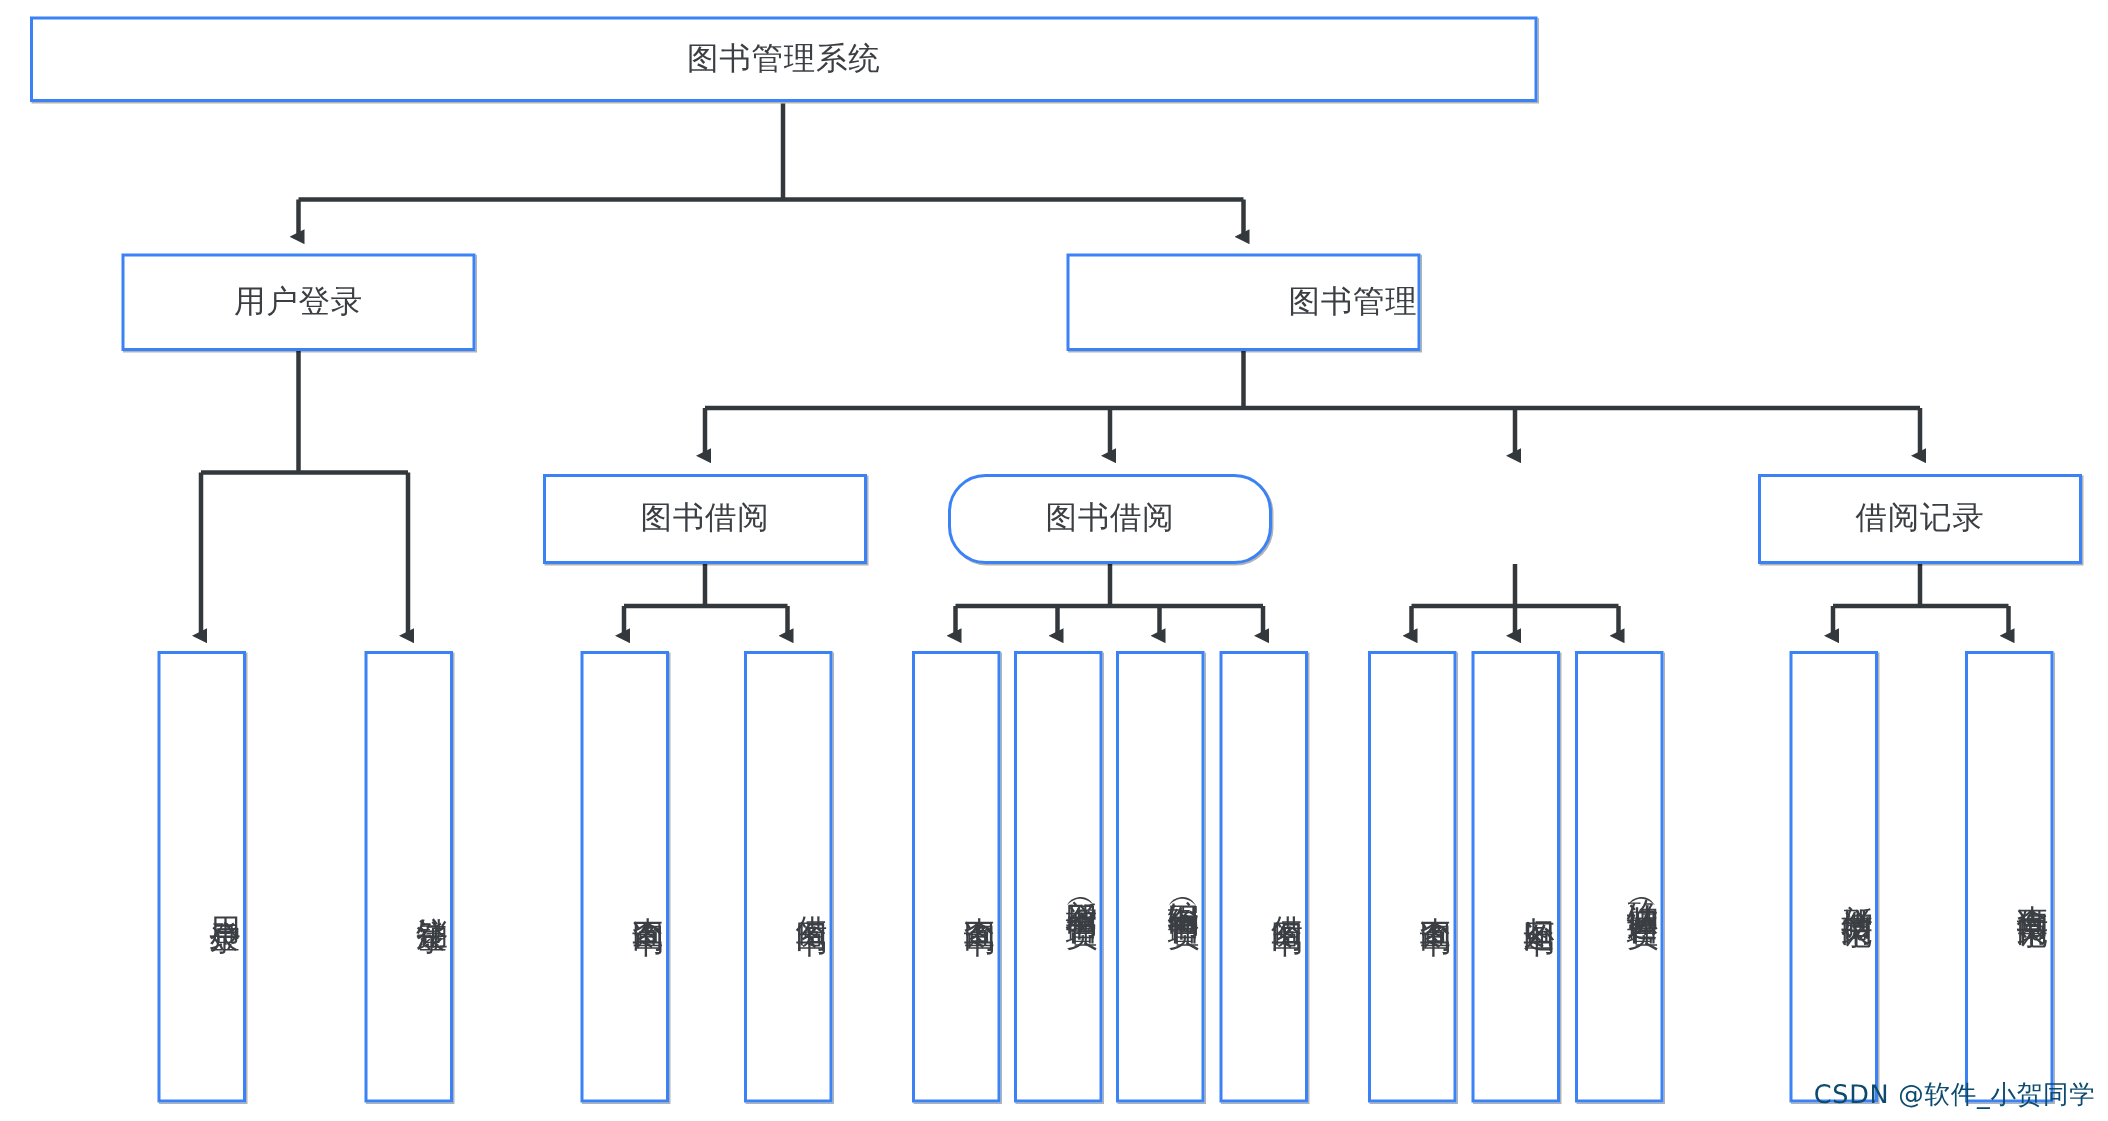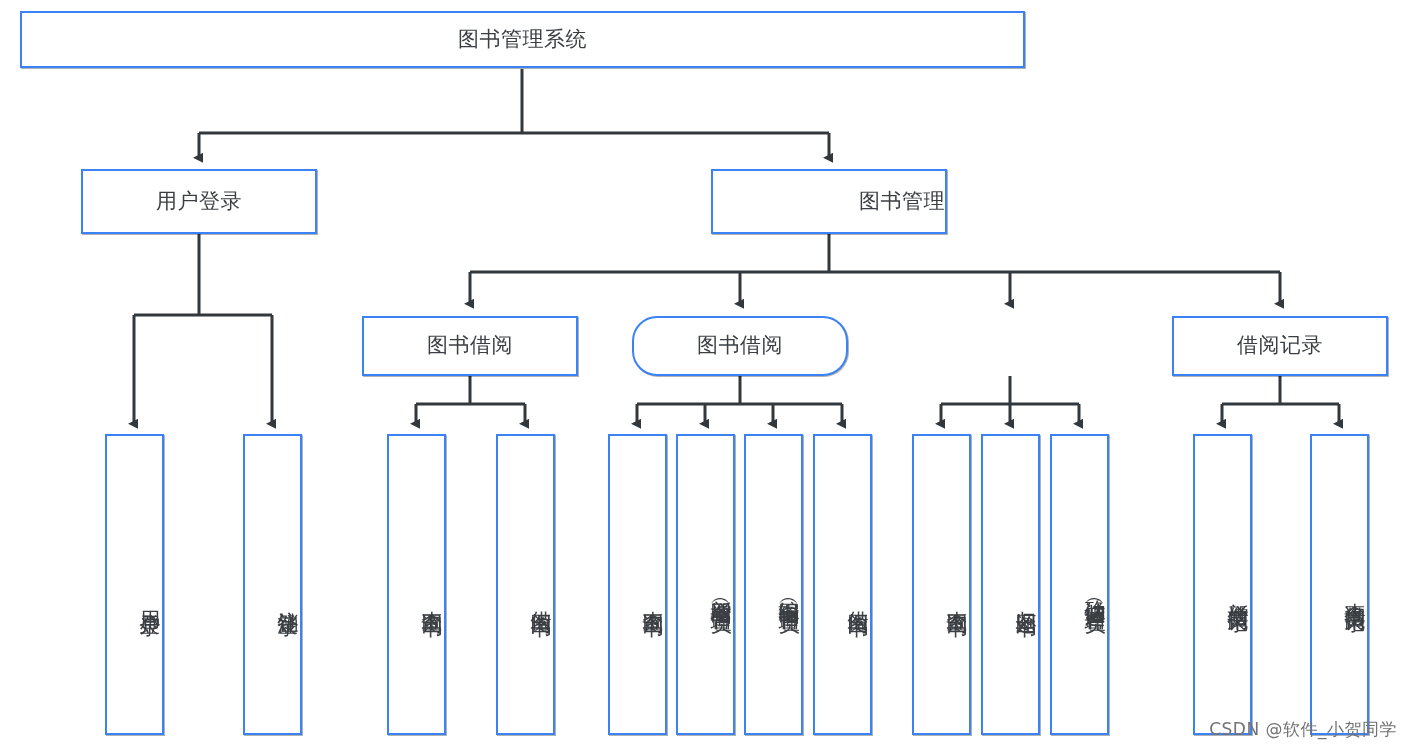--- a/index.html
+++ b/index.html
@@ -57,21 +57,21 @@
   .node.vert .vtext {
     writing-mode: vertical-rl;
     text-orientation: upright;
     white-space: nowrap;
   }
   #watermark {
     position: absolute;
     right: 8px;
     bottom: 6px;
     font-size: 17px;
-    color: #737373;
+    color: #0c4a6e;
     letter-spacing: 0.5px;
     white-space: nowrap;
   }
 </style>
 </head>
 <body>
 
 <div id="canvas">
 
   <svg id="edges" viewBox="0 0 1405 747" width="1405" height="747" aria-hidden="true">

